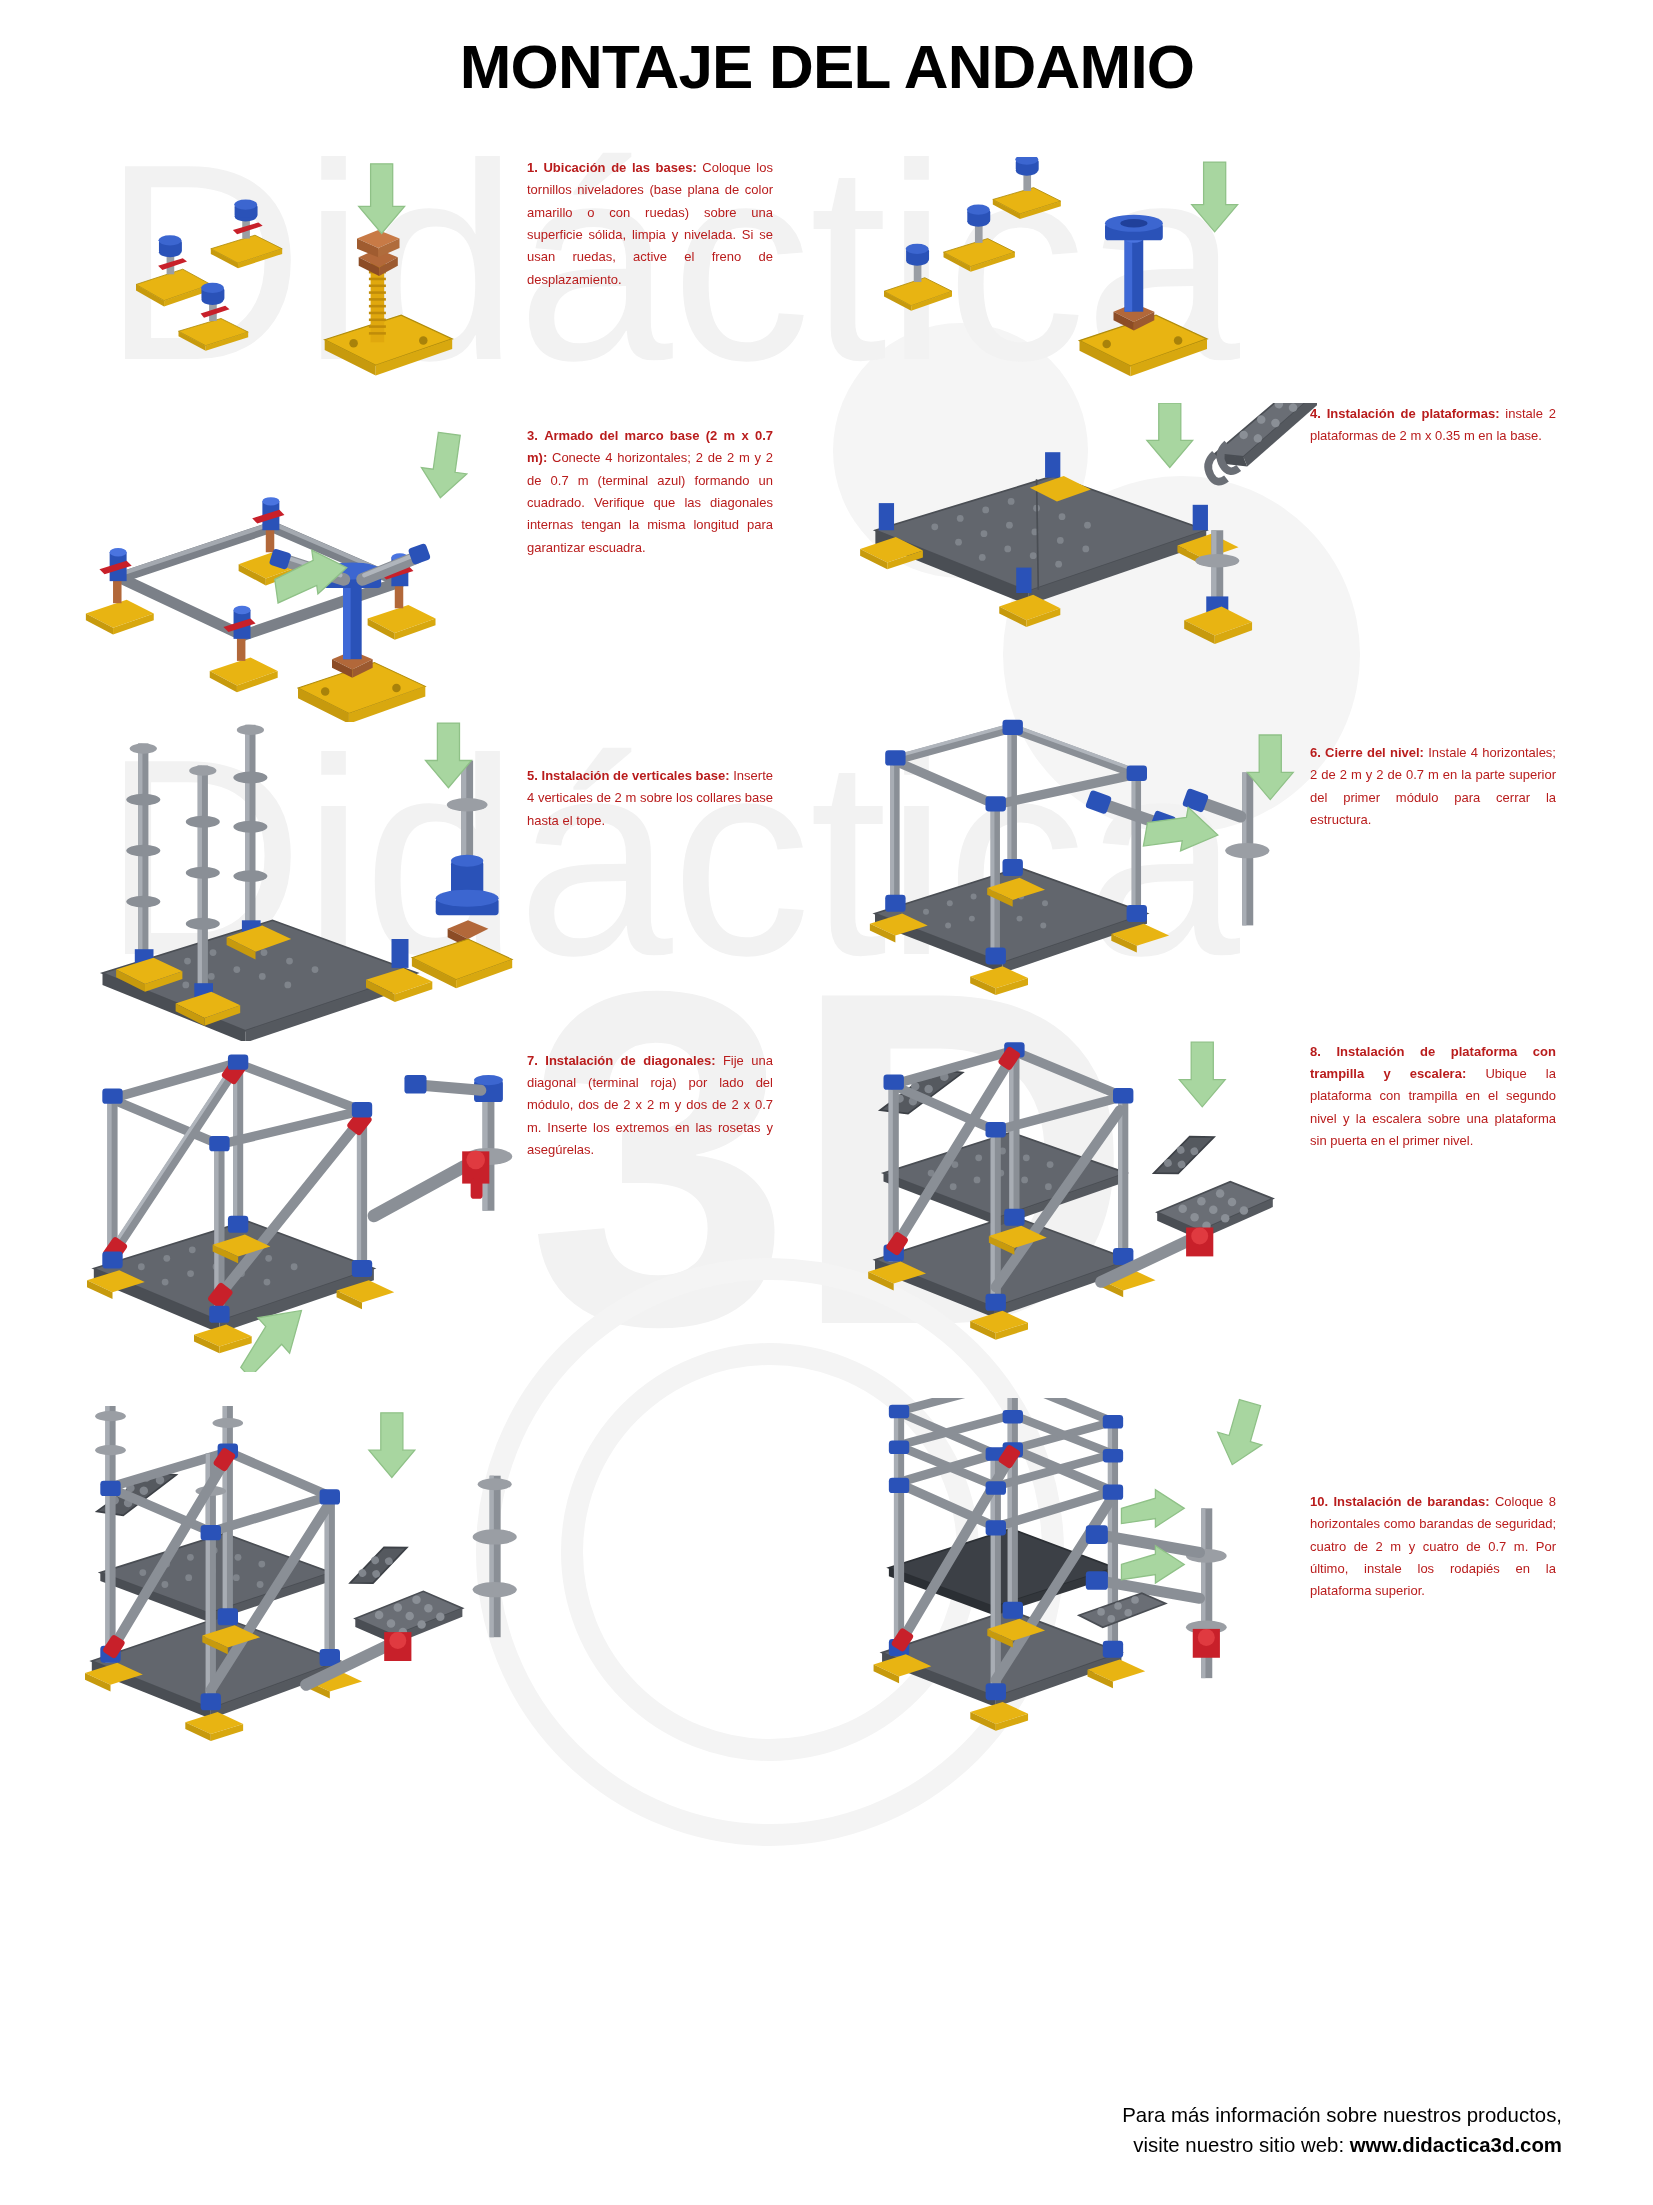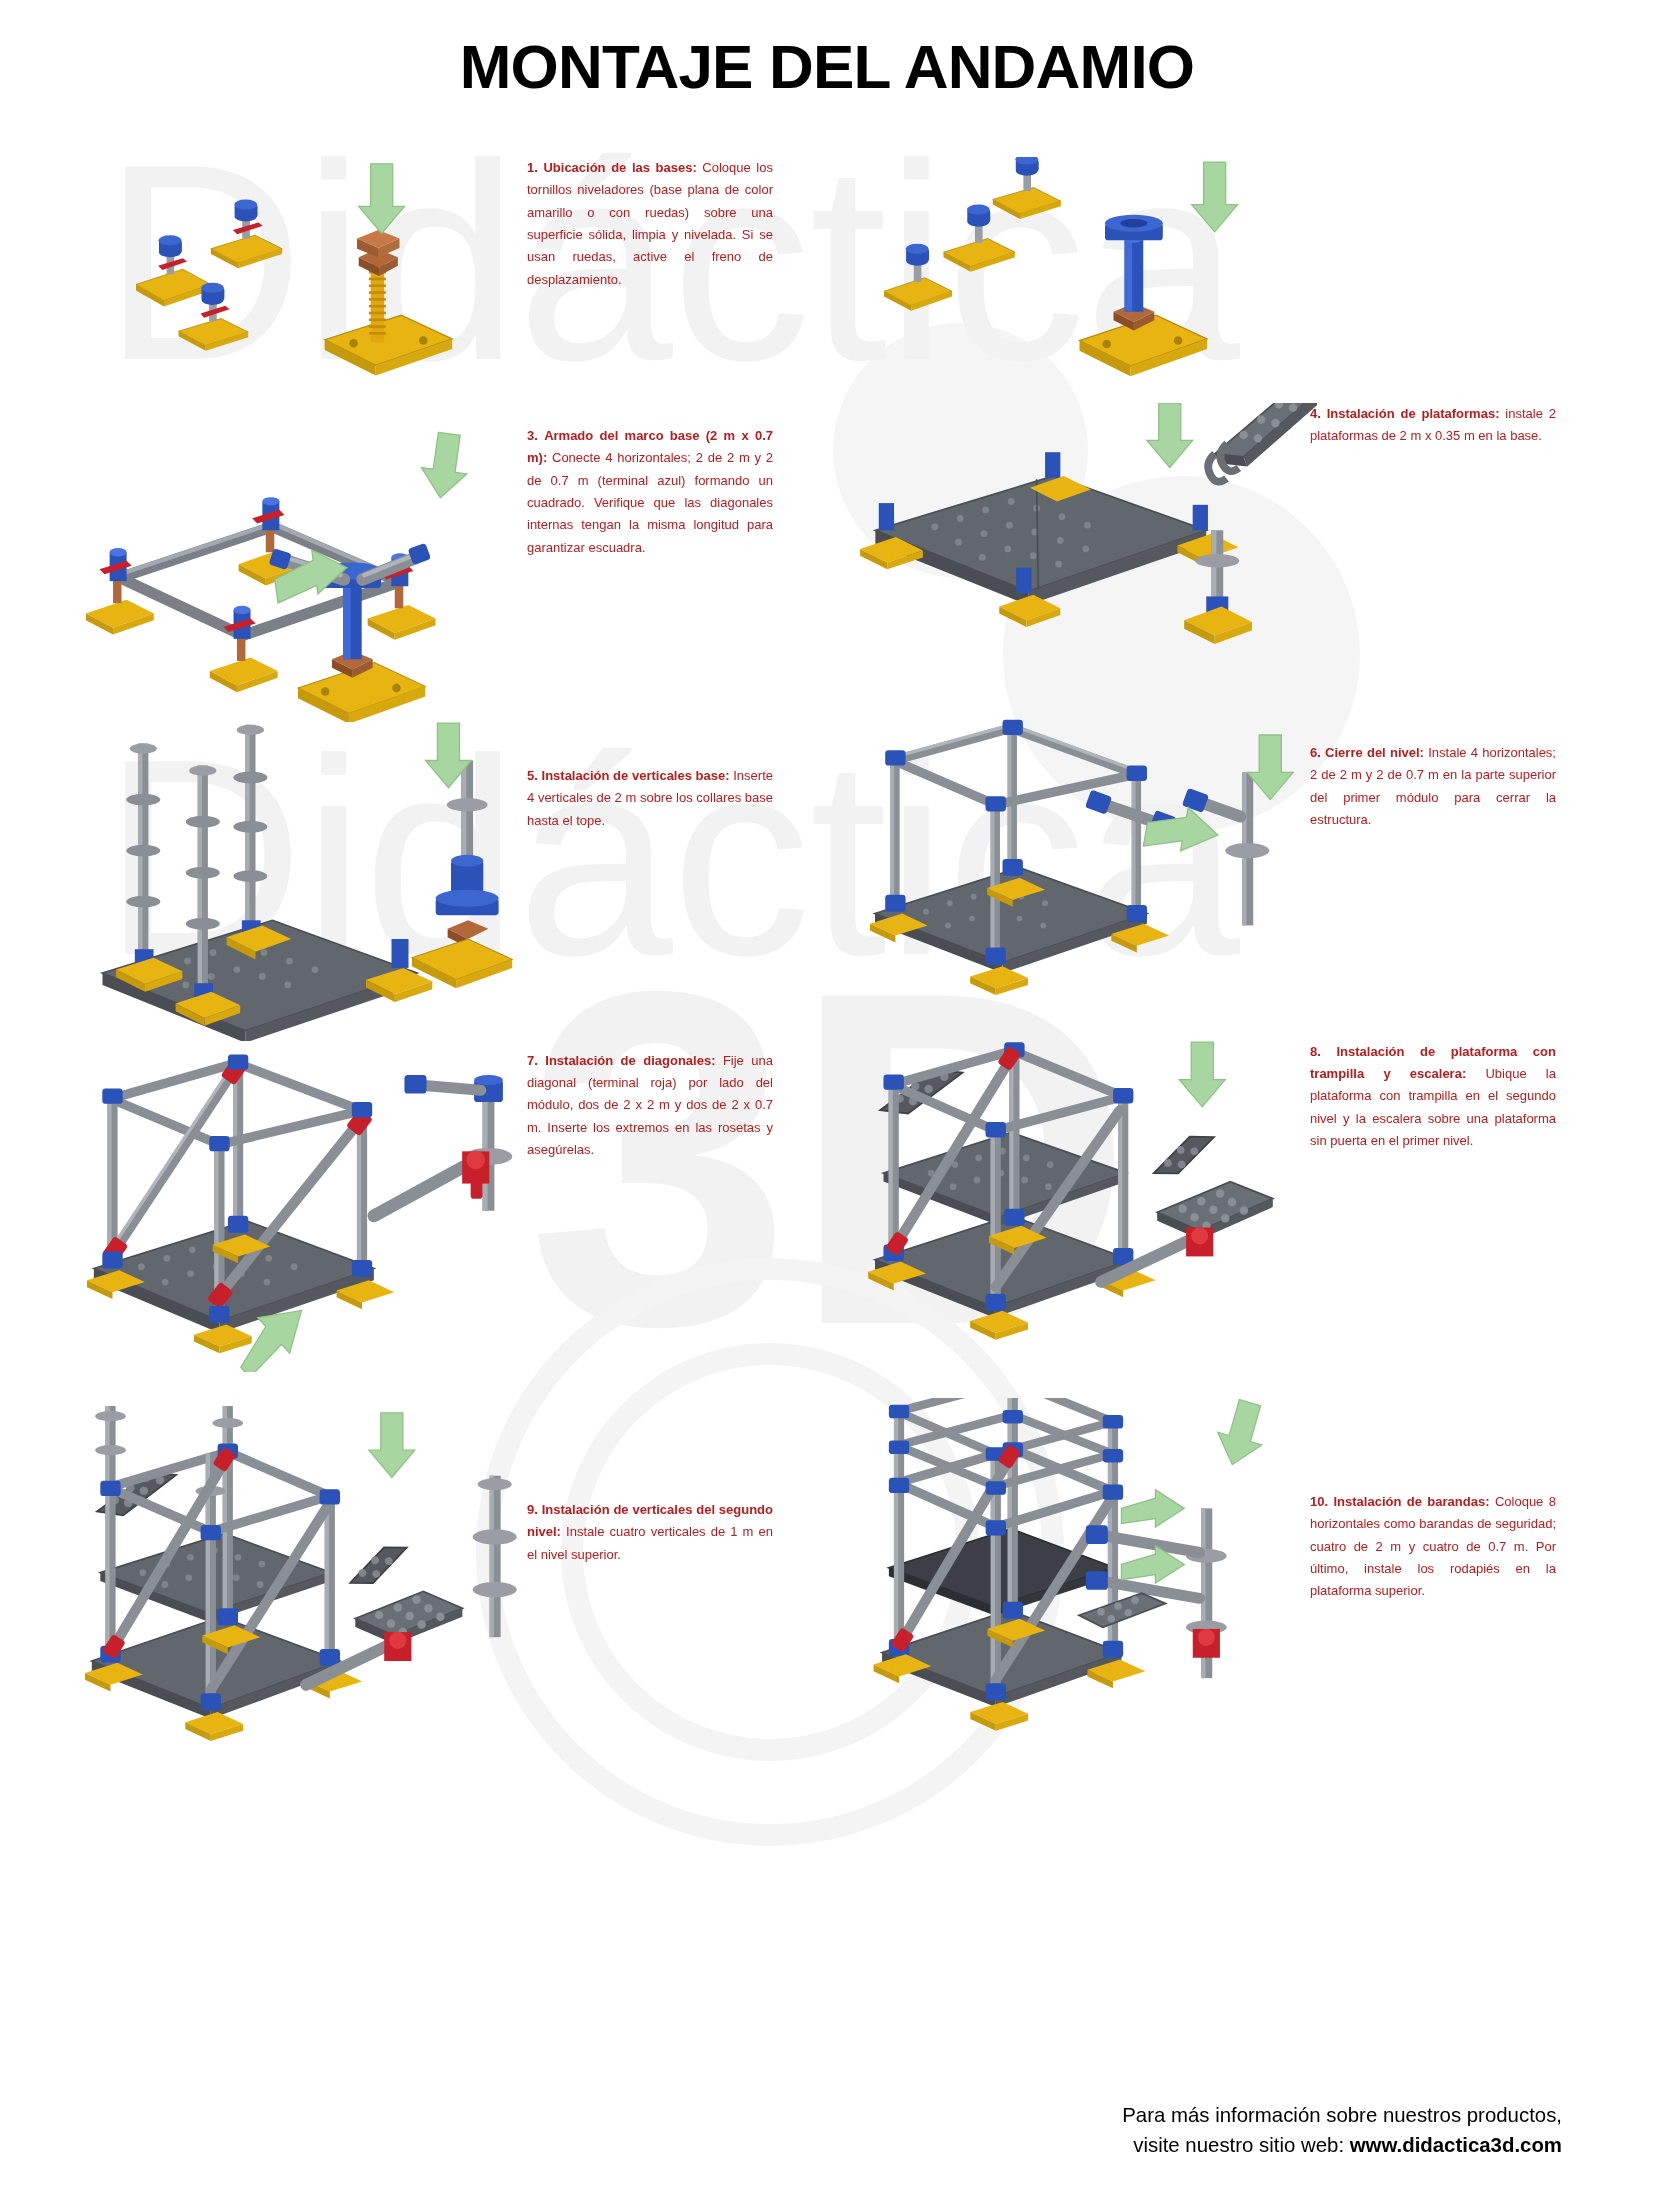--- a/index.html
+++ b/index.html
@@ -994,24 +994,20 @@
           <rect x="158" y="-118" width="13" height="190" fill="#8a8f96"></rect>
           <rect x="158" y="-118" width="5" height="190" fill="#a8adb4"></rect>
           <ellipse cx="164" cy="-108" rx="20" ry="7" fill="#9a9ea4"></ellipse>
           <ellipse cx="164" cy="-46" rx="26" ry="9" fill="#9a9ea4"></ellipse>
           <ellipse cx="164" cy="16" rx="26" ry="9" fill="#9a9ea4"></ellipse>
         </g>
 
         <polygon points="428,8 454,8 454,52 468,52 441,84 414,52 428,52" fill="#a8d6a0" stroke="#8fc187" stroke-width="1.5" transform="translate(-40,0)"></polygon>
       </svg>
     </div>
-    <div class="step-text" style="left:476px;top:93px;width:246px;">
-      <b>9.</b>
-      <b>Instalación de verticales del segundo nivel:</b><span> Instale cuatro verticales de 1 m en el nivel superior.</span>
-    </div>
   </div>
 
   <div class="step" style="left:739px;top:1241px;width:716px;height:391px;">
     <div class="art" style="left:0;top:0;width:476px;height:382px;">
       <svg width="476" height="382" viewBox="0 0 560 450">
 
         <polygon points="48,300 198,250 330,300 182,352" fill="#62666d" stroke="#4a4e54" stroke-width="2"></polygon>
         <polygon points="48,300 182,352 182,364 48,312" fill="#4a4e54"></polygon>
         <polygon points="182,352 330,300 330,312 182,364" fill="#55595f"></polygon>
 

